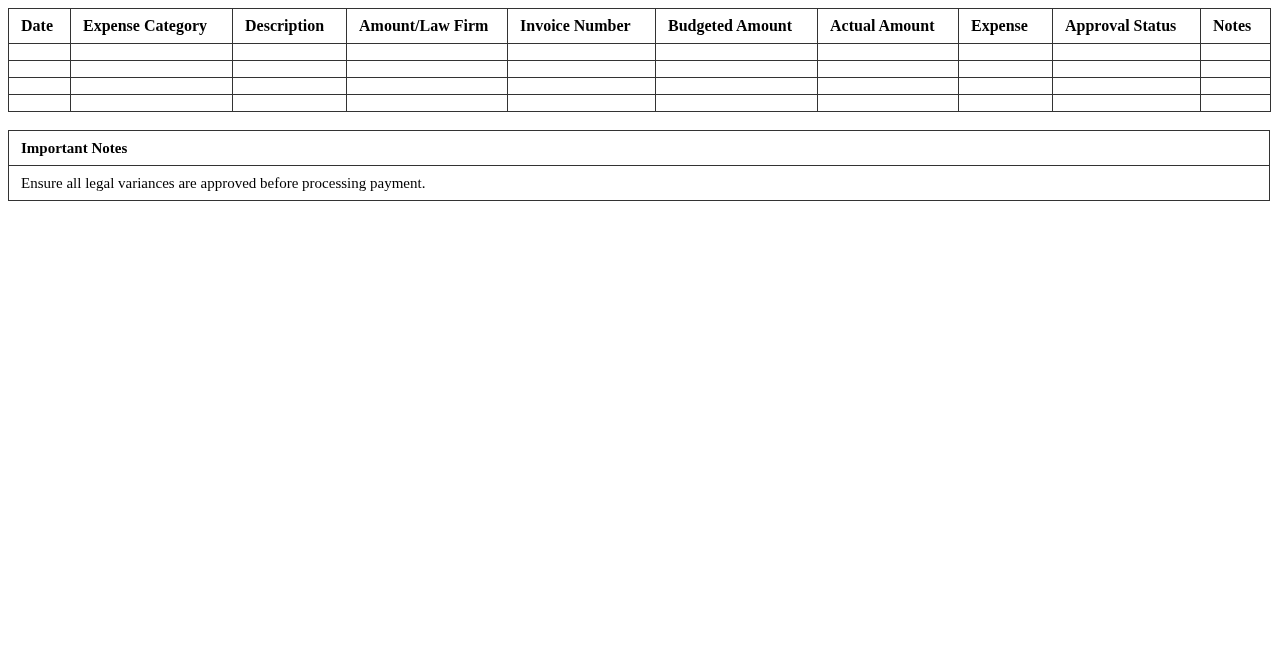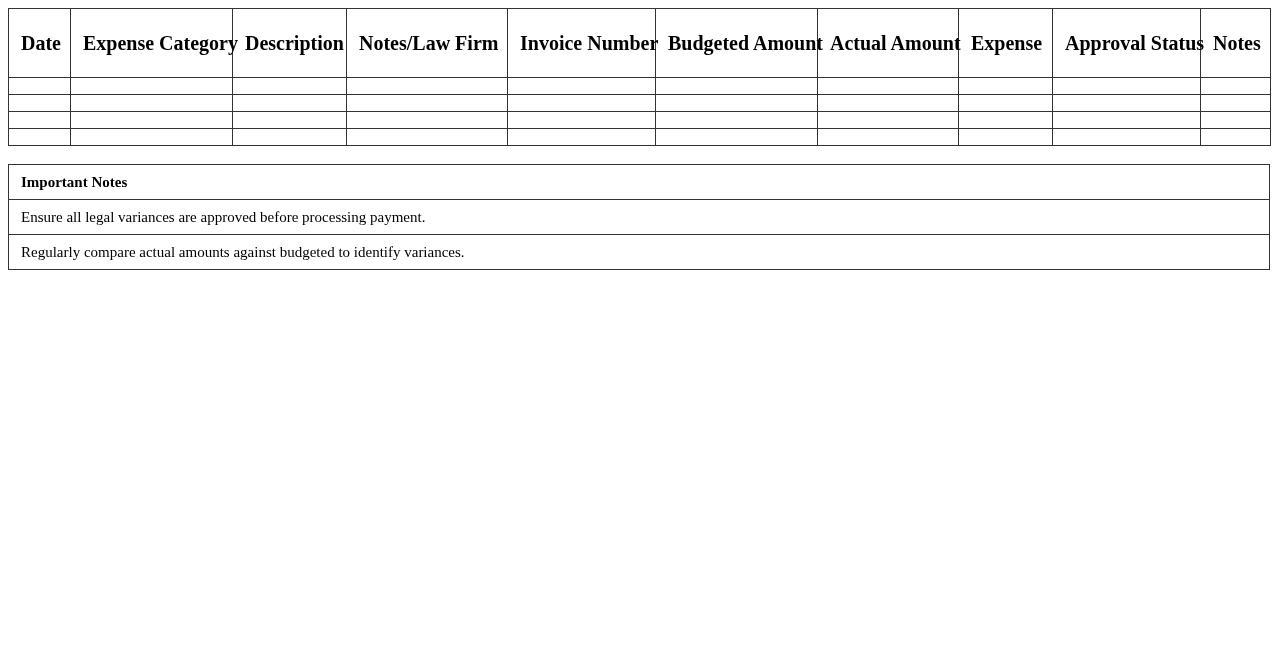--- a/index.html
+++ b/index.html
@@ -5,22 +5,22 @@
     html, body { margin: 0; padding: 0; background: #ffffff; }
     body {
       width: 1278px; height: 650px; overflow: hidden;
       font-family: "Liberation Serif", "DejaVu Serif", serif;
       color: #000;
     }
     .wrap { position: absolute; left: 8px; top: 8px; width: 1262px; }
     table { border-collapse: collapse; width: 1262px; table-layout: fixed; }
     td, th { border: 1px solid #333; }
     .expense th {
-      height: 34px; text-align: left; font-weight: bold; font-size: 20px;
-      padding: 17px 12px; white-space: nowrap; vertical-align: middle;
+      height: 34px; text-align: left; font-weight: bold; font-size: 16px;
+      padding: 0 12px; white-space: nowrap; vertical-align: middle;
     }
     .expense td { height: 16px; padding: 0; }
     .notes { margin-top: 18px; }
     .notes td {
       height: 34px; padding: 0 12px; font-size: 15px; vertical-align: middle;
     }
     .notes td.head { font-weight: bold; }
   </style>
 </head>
 <body>
@@ -37,21 +37,21 @@
         <col style="width:141px">
         <col style="width:94px">
         <col style="width:148px">
         <col style="width:70px">
     </colgroup>
     <thead>
       <tr>
         <th>Date</th>
         <th>Expense Category</th>
         <th>Description</th>
-        <th>Notes/Law Firm</th>
+        <th>Amount/Law Firm</th>
         <th>Invoice Number</th>
         <th>Budgeted Amount</th>
         <th>Actual Amount</th>
         <th>Expense</th>
         <th>Approval Status</th>
         <th>Notes</th>
       </tr>
     </thead>
     <tbody>
       <tr>
@@ -106,18 +106,15 @@
   </table>
 
   <table class="notes">
     <tbody>
         <tr>
       <td class="head">Important Notes</td>
     </tr>
     <tr>
       <td>Ensure all legal variances are approved before processing payment.</td>
     </tr>
-    <tr>
-      <td>Regularly compare actual amounts against budgeted to identify variances.</td>
-    </tr>
   </tbody>
     </table>
 </div>
 
 </body></html>

